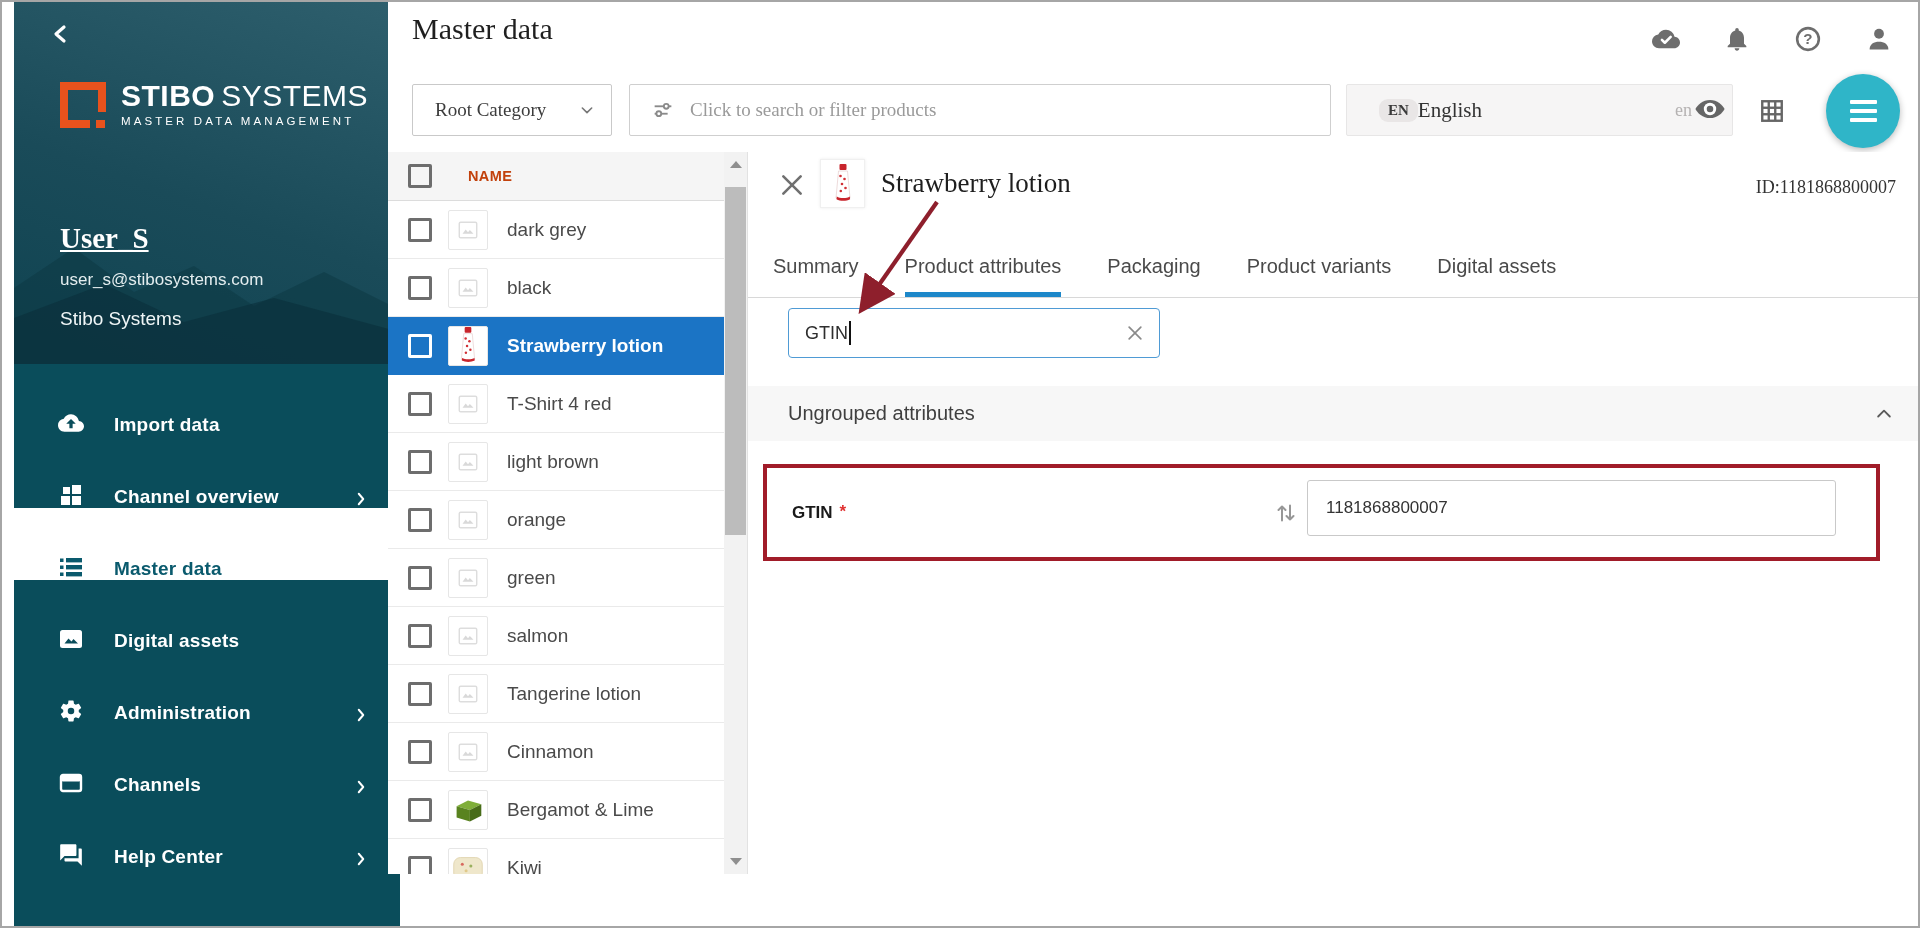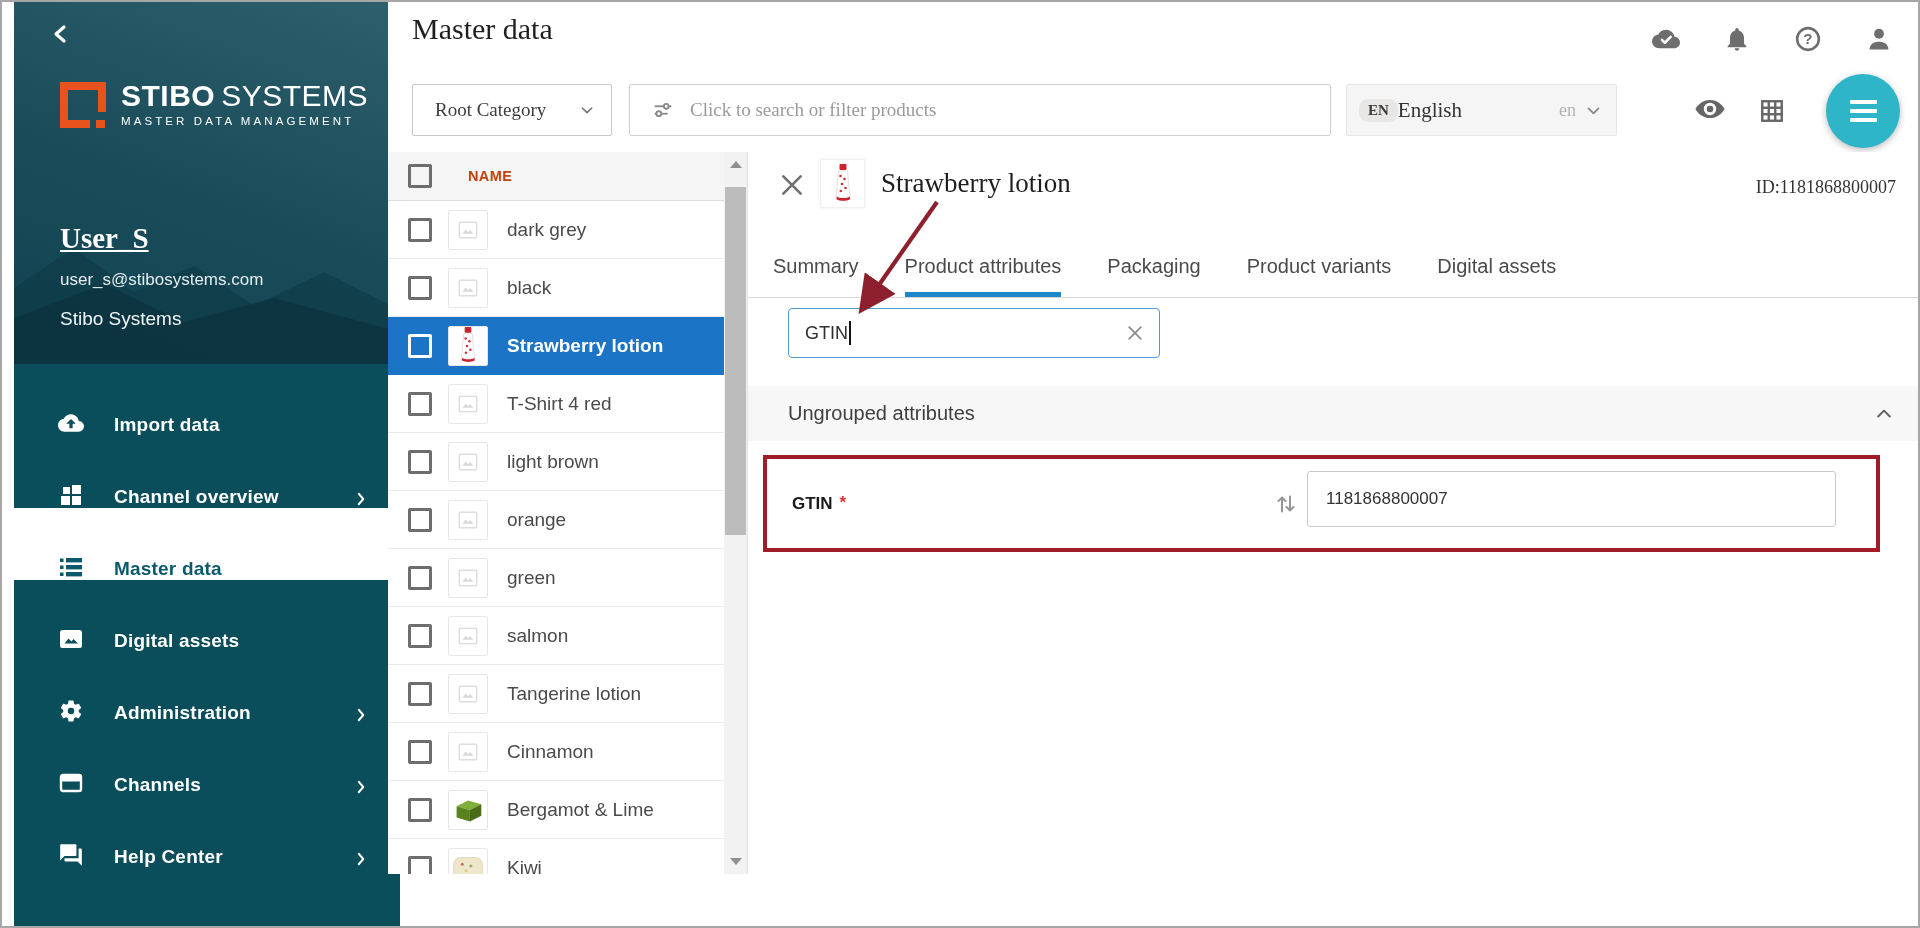--- a/index.html
+++ b/index.html
@@ -43,22 +43,22 @@
   .cat-dd { position:absolute; left:24px; top:82px; width:200px; height:52px; border:1px solid #c9c9c9;
     border-radius:2px; display:flex; align-items:center; padding:0 16px 0 22px; cursor:pointer; background:#fff; }
   .cat-dd .ddlabel { font-size:19px; color:#3c3c3c; }
   .cat-dd .chev { margin-left:auto; width:16px; height:16px; color:#777; }
   .searchbar { position:absolute; left:241px; top:82px; width:702px; height:52px; border:1px solid #cfcfcf;
     border-radius:2px; display:flex; align-items:center; padding:0 14px 0 20px; background:#fff; }
   .searchbar .fico { width:26px; height:26px; color:#8a8a8a; flex:0 0 auto; }
   .searchbar input { border:none; outline:none; flex:1; margin-left:14px; font-size:19px; color:#333;
     font-family:"Liberation Serif","DejaVu Serif",serif; background:transparent; }
   .searchbar input::placeholder { color:#9a9a9a; }
-  .langbox { position:absolute; left:958px; top:82px; width:271px; height:52px; background:#f6f5f5;
-    border:1px solid #e7e6e6; border-radius:2px; display:flex; align-items:center; padding:0 14px 0 12px; cursor:pointer; }
+  .langbox { position:absolute; left:958px; top:82px; width:387px; height:52px; background:#f6f5f5;
+    border:1px solid #e7e6e6; border-radius:2px; display:flex; align-items:center; padding:0 14px 0 32px; cursor:pointer; }
   .lang-badge { background:#e9e6e6; border-radius:9px; padding:3px 9px; font-size:15px; font-weight:700; color:#3a3a3a; }
   .lang-label { font-size:21px; color:#333; }
   .lang-code { margin-left:auto; font-size:18px; color:#b5b2b2; }
   .langbox .chev { margin-left:9px; width:17px; height:17px; color:#8a8a8a; }
   .eye-btn { position:absolute; left:1305px; top:92px; width:34px; height:34px; color:#666; cursor:pointer; }
   .grid-btn { position:absolute; left:1371px; top:96px; width:26px; height:26px; color:#666; cursor:pointer; }
   .fab { position:absolute; left:1438px; top:72px; width:74px; height:74px; border-radius:50%;
     background:#2fb5c8; box-shadow:0 2px 7px rgba(0,0,0,.28); display:flex; flex-direction:column;
     align-items:center; justify-content:center; gap:5px; cursor:pointer; }
   .fab i { display:block; width:27px; height:4px; background:#fff; border-radius:1px; }
@@ -98,21 +98,21 @@
   .tab.active::after { content:""; position:absolute; left:0; right:0; bottom:0; height:5px; background:#1d87c9; }
   .attr-search { position:absolute; left:40px; top:156px; width:372px; height:50px; border:1.5px solid #4f9bd5;
     border-radius:4px; display:flex; align-items:center; padding:0 14px 0 16px; background:#fff; }
   .attr-search .sval { font-size:18px; color:#2e2e2e; }
   .caret { display:inline-block; width:2px; height:24px; background:#111; margin-left:1px; vertical-align:middle; }
   .clear-x { margin-left:auto; width:20px; height:20px; color:#8a8a8a; cursor:pointer; }
   .ann-arrow { position:absolute; left:105px; top:40px; pointer-events:none; }
   .band { position:absolute; left:0; right:0; top:234px; height:55px; background:#f7f7f7; display:flex; align-items:center; }
   .band .btitle { margin-left:40px; font-size:20px; color:#3f3f3f; }
   .band .collapse { margin-left:auto; margin-right:24px; width:20px; height:20px; color:#5a5a5a; cursor:pointer; }
-  .redrect { position:absolute; left:15px; top:303px; width:1117px; height:97px; border:4px solid #a11c29; background:#fff; }
+  .redrect { position:absolute; left:15px; top:312px; width:1117px; height:97px; border:4px solid #a11c29; background:#fff; }
   .glabel { position:absolute; left:25px; top:50%; transform:translateY(-50%); font-size:17px; font-weight:700; color:#1a1a1a; }
   .glabel .req { color:#e03131; font-weight:700; margin-left:7px; position:relative; top:-1px; }
   .swap { position:absolute; left:506px; top:50%; transform:translateY(-50%); width:26px; height:26px; color:#979797; }
   .gin { position:absolute; left:540px; top:12px; width:529px; height:56px; border:1px solid #c9c9c9; border-radius:3px;
     display:flex; align-items:center; padding-left:18px; background:#fff; }
   .gin .gval { font-size:17px; color:#333; }
 
   svg { display:block; }
 </style>
 </head>

